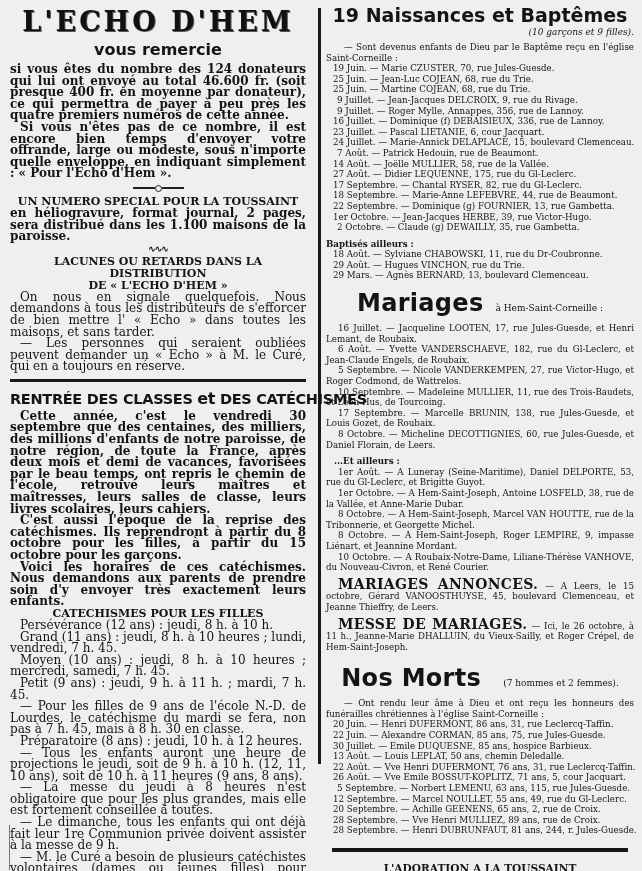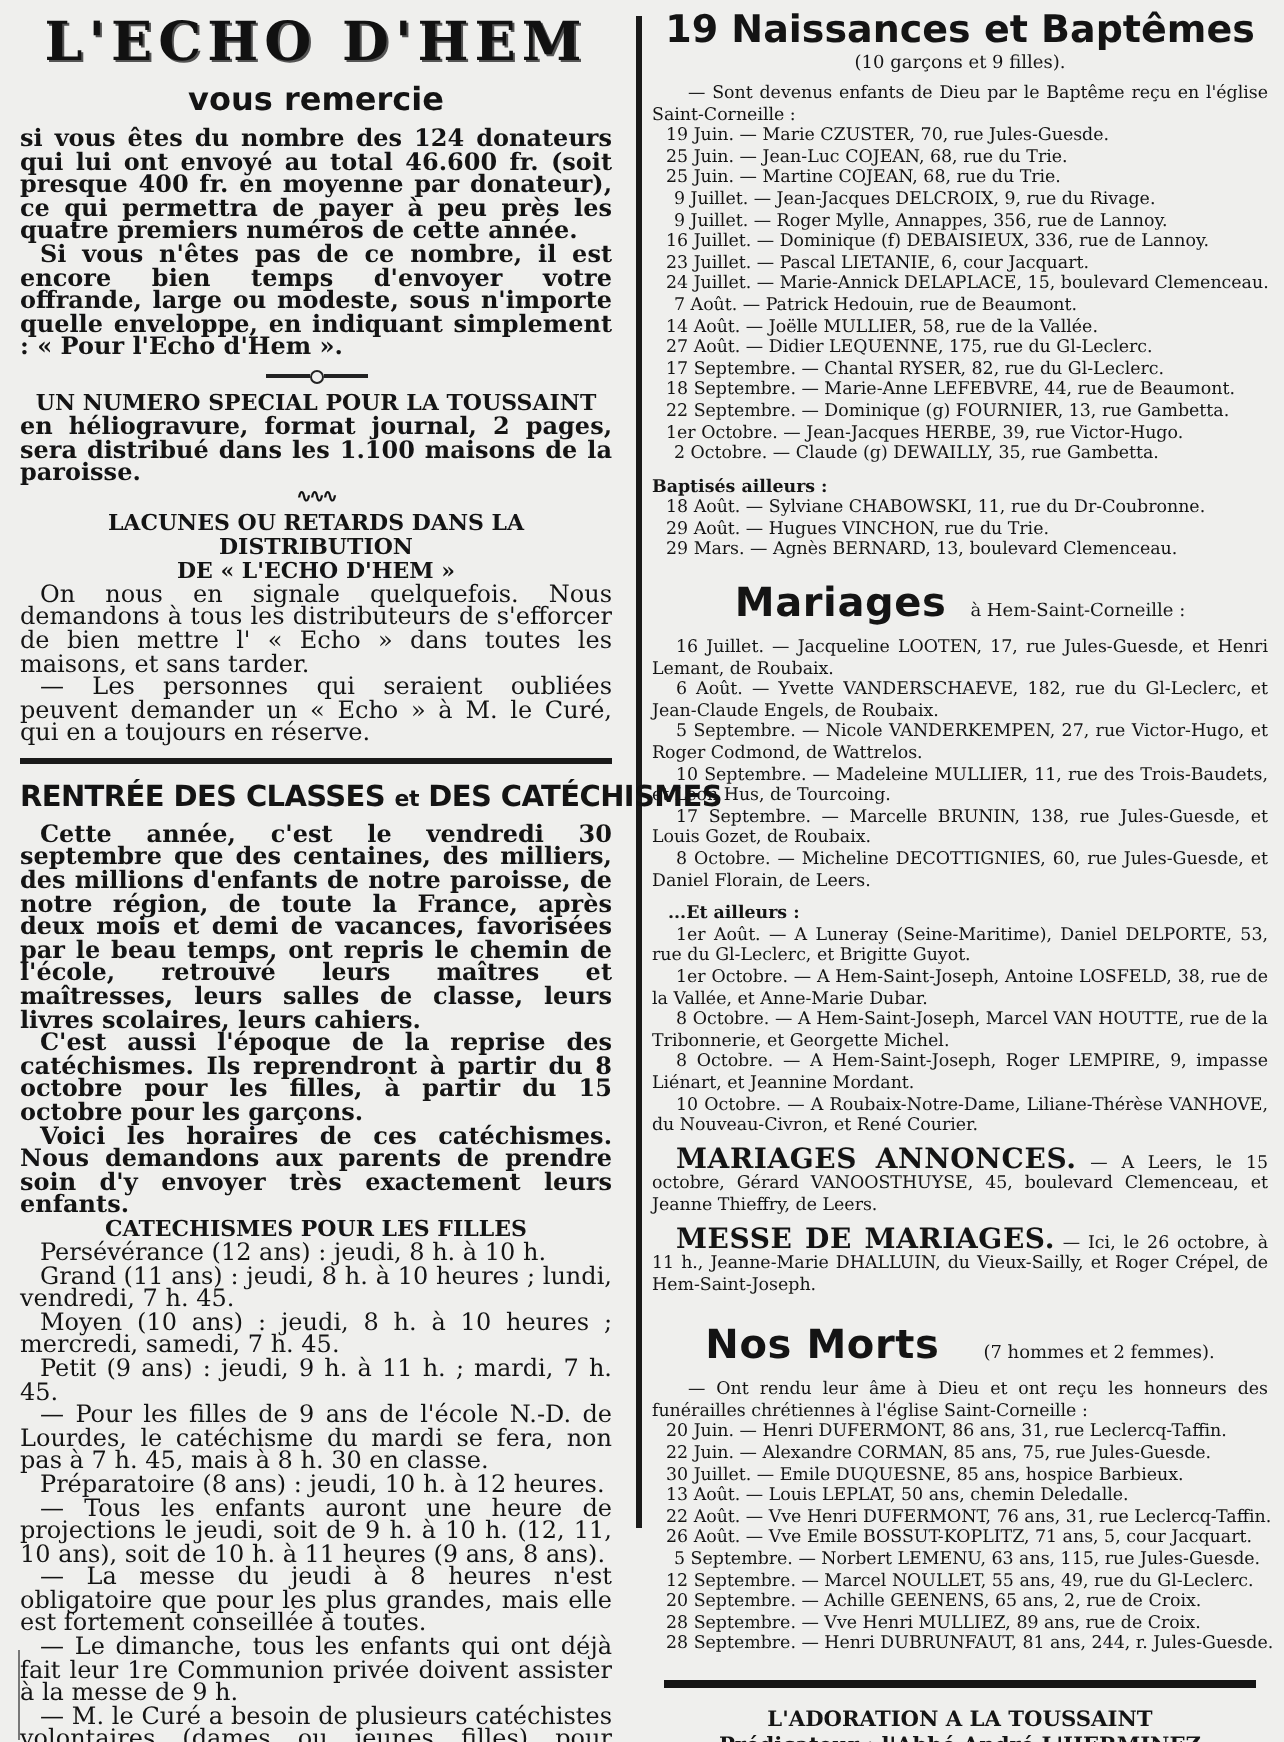--- a/index.html
+++ b/index.html
@@ -30,35 +30,35 @@
   .ind { text-indent: 10px; }
   .divider-orn { display: flex; align-items: center; justify-content: center; margin: 5px 0 4px 0; }
   .divider-orn .ln { width: 22px; height: 2px; background: #222; }
   .divider-orn .dot { width: 5px; height: 5px; border: 1.5px solid #222; border-radius: 50%; background: #efefed; }
   .squiggle { text-align: center; font-size: 9px; line-height: 9px; letter-spacing: -1px; margin: 2px 0; font-weight: bold; }
   .thickrule { height: 3px; background: #1a1a1a; margin: 6px 0 8px 0; }
   .h-sans {
     font-family: "DejaVu Sans", sans-serif; font-weight: bold; font-size: 14.5px;
     line-height: 18px; letter-spacing: -0.3px; white-space: nowrap;
   }
-  .h-sans .sm { font-size: 11px; }
+  .h-sans .sm { font-size: 16px; }
   .caps { font-weight: bold; font-size: 11px; text-align: center; line-height: 12px; }
 
   .r-title {
     text-align: center; font-family: "DejaVu Sans", sans-serif; font-weight: bold;
     font-size: 19px; line-height: 22px; margin-top: 0;
   }
-  .r-sub { text-align: center; font-size: 9px; line-height: 12px; }
+  .r-sub { text-align: right; font-size: 9px; line-height: 12px; font-style: italic; }
   .rtxt { font-size: 8.7px; line-height: 10.6px; }
   .rtxt.j { text-align: justify; }
   .entry { padding-left: 7px; white-space: nowrap; }
   .entry.nopad { padding-left: 11px; }
   .gap { height: 6px; }
   .sec-title { display: flex; align-items: baseline; justify-content: center; margin: 4px 0 6px 0; }
-  .sec-title .big { font-family: "DejaVu Sans", sans-serif; font-weight: bold; font-size: 20px; letter-spacing: 0.3px; }
+  .sec-title .big { font-family: "DejaVu Sans", sans-serif; font-weight: bold; font-size: 24px; letter-spacing: 0.3px; }
   .sec-title .small { font-size: 9px; margin-left: 12px; }
   .mar { text-indent: 12px; }
   .ann { text-indent: 12px; margin-top: 6px; }
   .ann b { font-size: 14px; letter-spacing: 0.3px; }
   .thickrule-r { height: 4px; background: #151515; margin: 12px 6px 10px 6px; }
   .ador-h { text-align: center; font-weight: bold; font-size: 10.6px; line-height: 12.5px; }
 </style>
 </head>
 <body>
 

